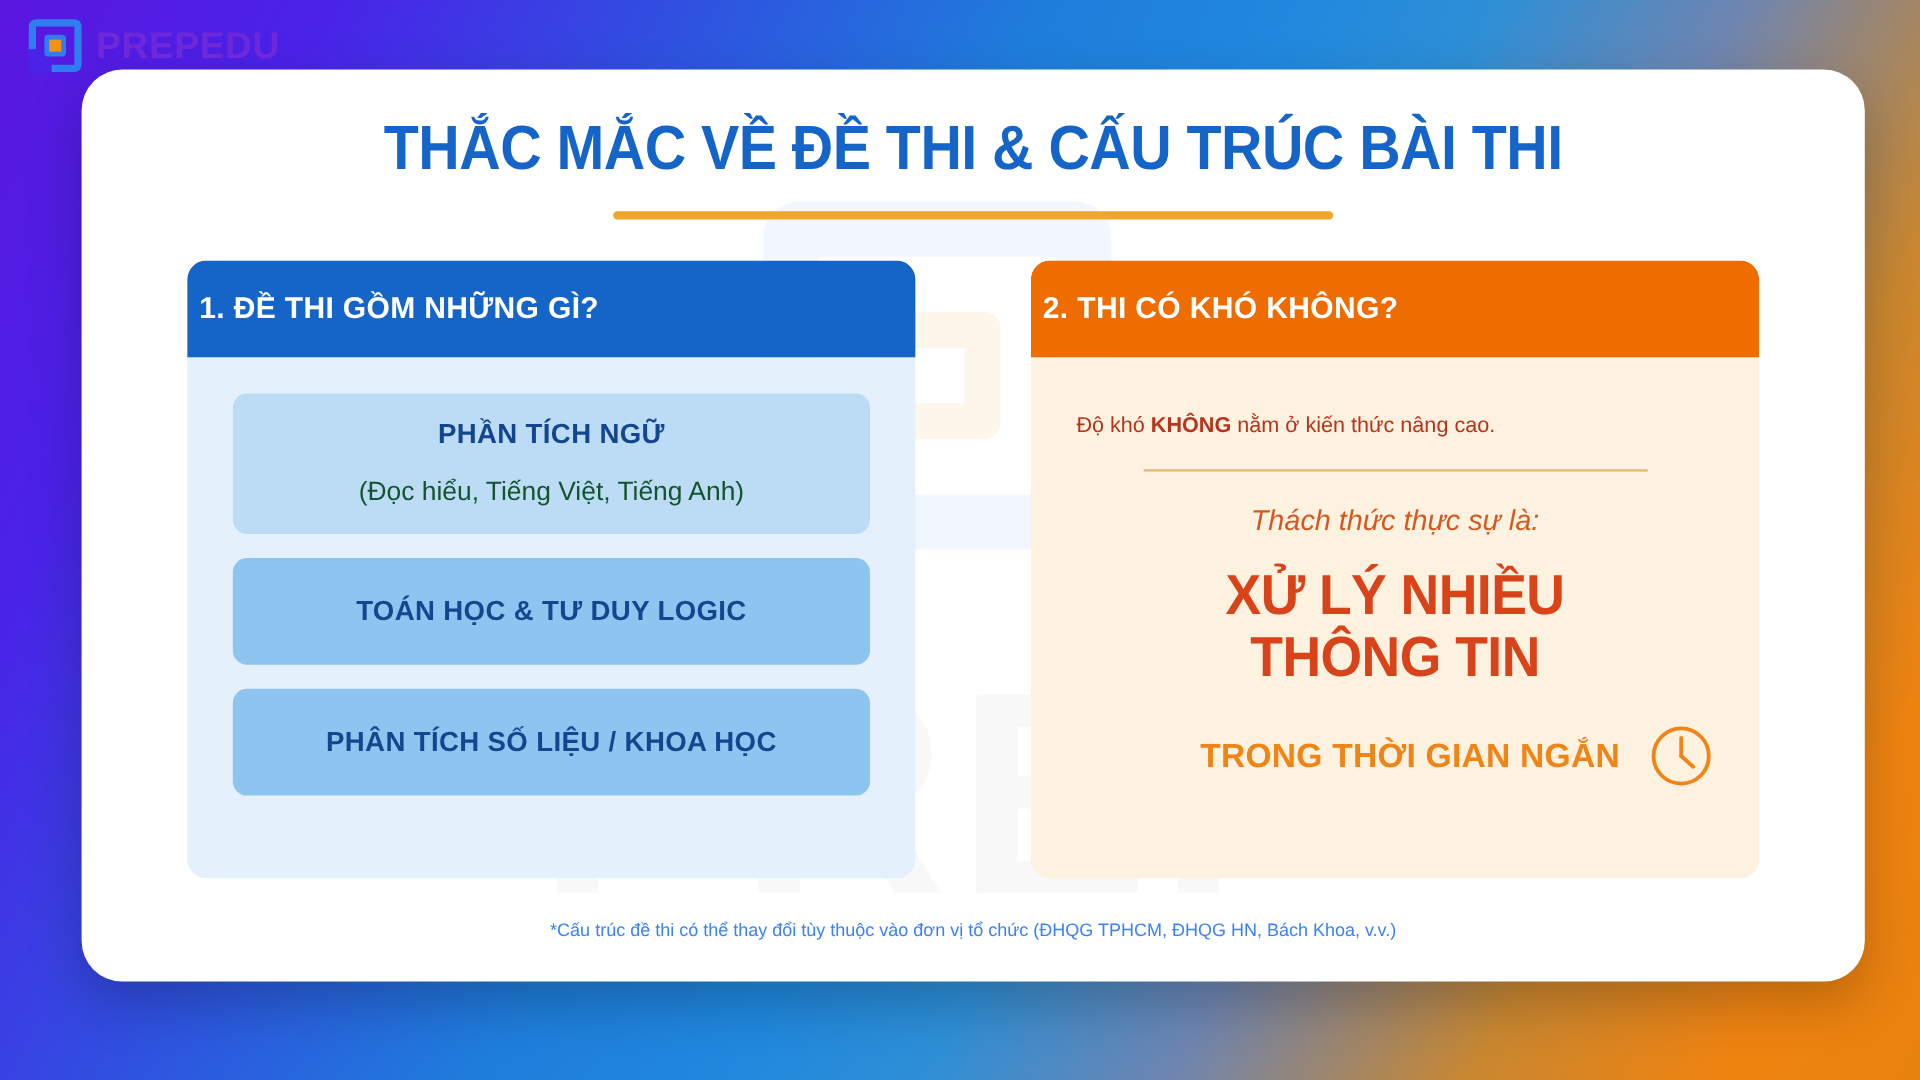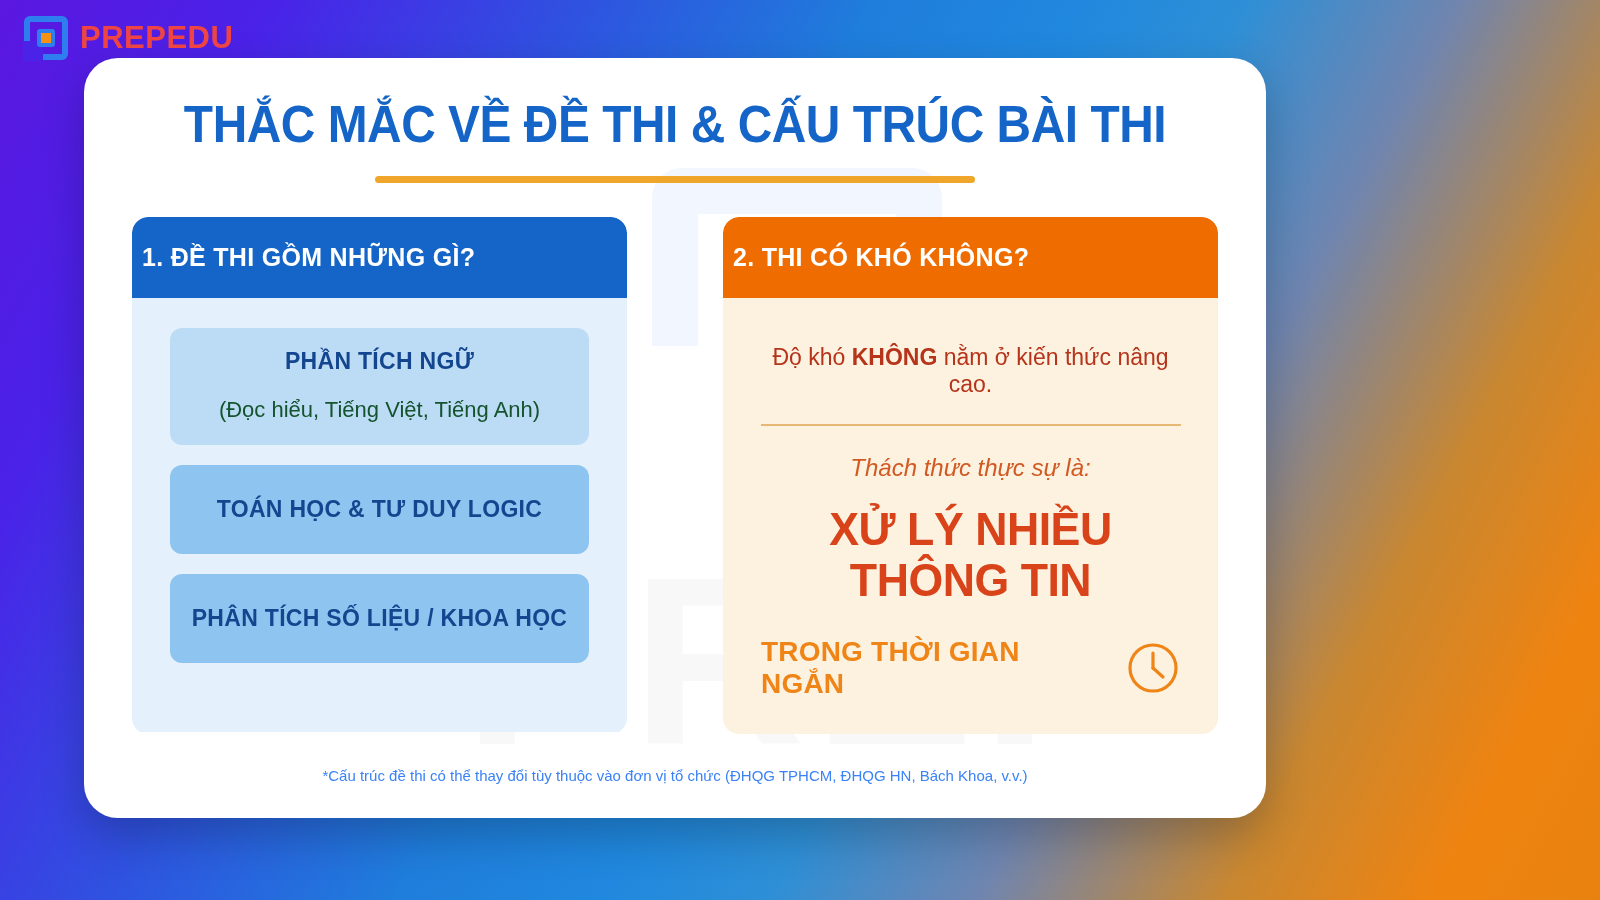--- a/index.html
+++ b/index.html
@@ -44,28 +44,28 @@
   .brand-mark .inner {
     position:absolute; left:13px; top:13px;
     width:18px; height:18px;
     border:5px solid #2f7ef0; border-radius:3px;
   }
   .brand-mark .dot {
     position:absolute; left:17px; top:17px;
     width:10px; height:10px; background:#f59113;
   }
   .brand-name {
-    font-size:31px; font-weight:bold; color:#ef4444;
+    font-size:31px; font-weight:bold; color:#6d28d9;
     letter-spacing:0.5px;
   }
 
   
   .card {
-    position:absolute; left:84px; top:58px;
-    width:1182px; height:760px;
+    position:absolute; left:68px; top:58px;
+    width:1486px; height:760px;
     background:#ffffff; border-radius:34px;
     box-shadow:0 18px 44px rgba(0,0,0,.22);
     overflow:hidden;
     z-index:4;
   }
 
   
   .wm { position:absolute; pointer-events:none; }
   .wm-logo { left:568px; top:110px; width:290px; height:290px; }
   .wm-logo .o {
@@ -132,21 +132,21 @@
     letter-spacing:.3px;
   }
   .item-sub {
     font-size:22px; color:#14532d; margin-top:22px;
   }
   .item.tall { padding:20px 14px 22px; }
   .item.single { padding:31px 14px; }
 
   
   .note {
-    text-align:center; font-size:23px; color:#b5341a;
+    font-size:18px; color:#b5341a;
     padding:16px 0 0;
   }
   .note b { font-weight:bold; color:#b5341a; }
   .note-rule {
     width:420px; height:2px; background:#e6b874;
     margin:26px auto 0;
   }
   .lead {
     text-align:center; font-style:italic;
     font-size:24px; color:#d25a22; margin-top:28px;

